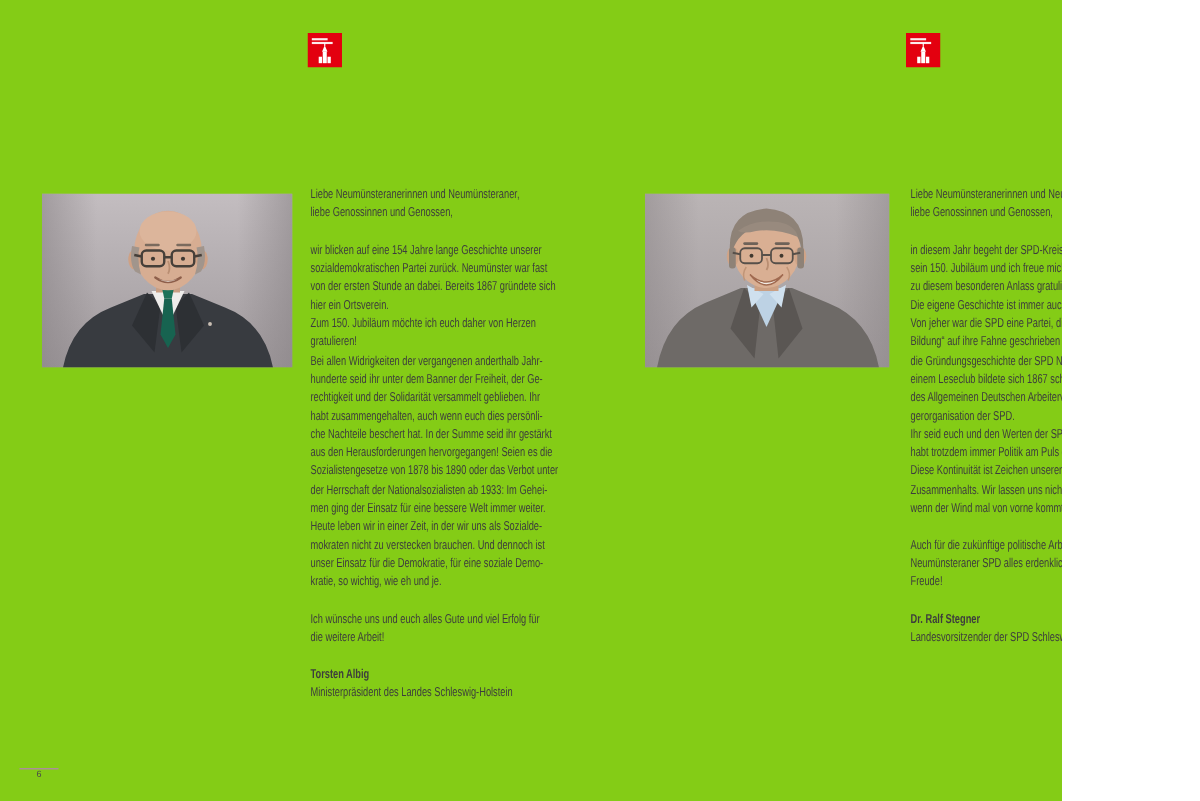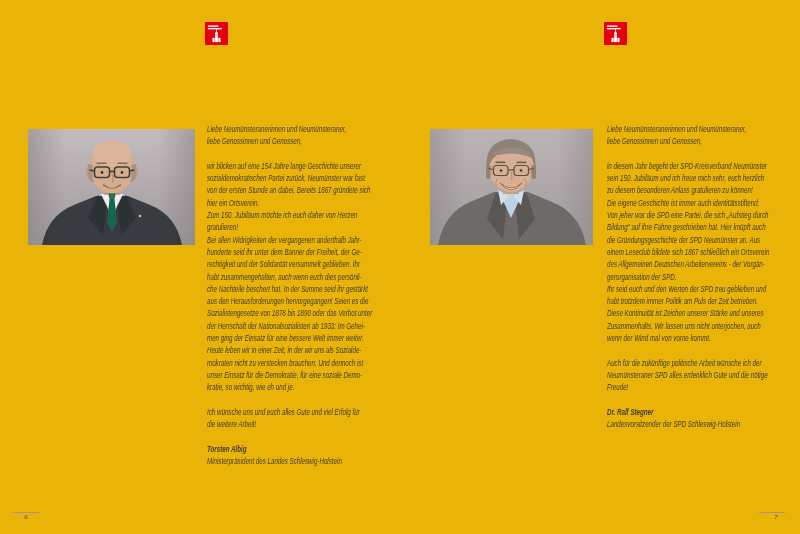--- a/index.html
+++ b/index.html
@@ -1,19 +1,18 @@
 <!DOCTYPE html>
 <html><head>
 <meta charset="utf-8">
 <style>
   html,body{margin:0;padding:0;background:#ffffff;}
   .stage{
-    position:relative;width:800px;height:534px;background:#eab308;overflow:hidden;
+    position:relative;width:708px;height:534px;background:#84cc16;overflow:hidden;
     font-family:"Liberation Sans", sans-serif;
-    font-style:italic;
   }
   .page{position:absolute;top:0;width:400px;height:534px;}
   .page.left{left:0;}
   .page.right{left:400px;}
   .logo{position:absolute;top:22px;width:23px;height:23px;display:block;}
   .photo{position:absolute;top:129px;display:block;}
   .textcol{
     position:absolute;top:123px;color:#3d3d3d;
     font-size:8.6px;line-height:12.3px;
     transform:scaleX(0.72);transform-origin:0 0;

